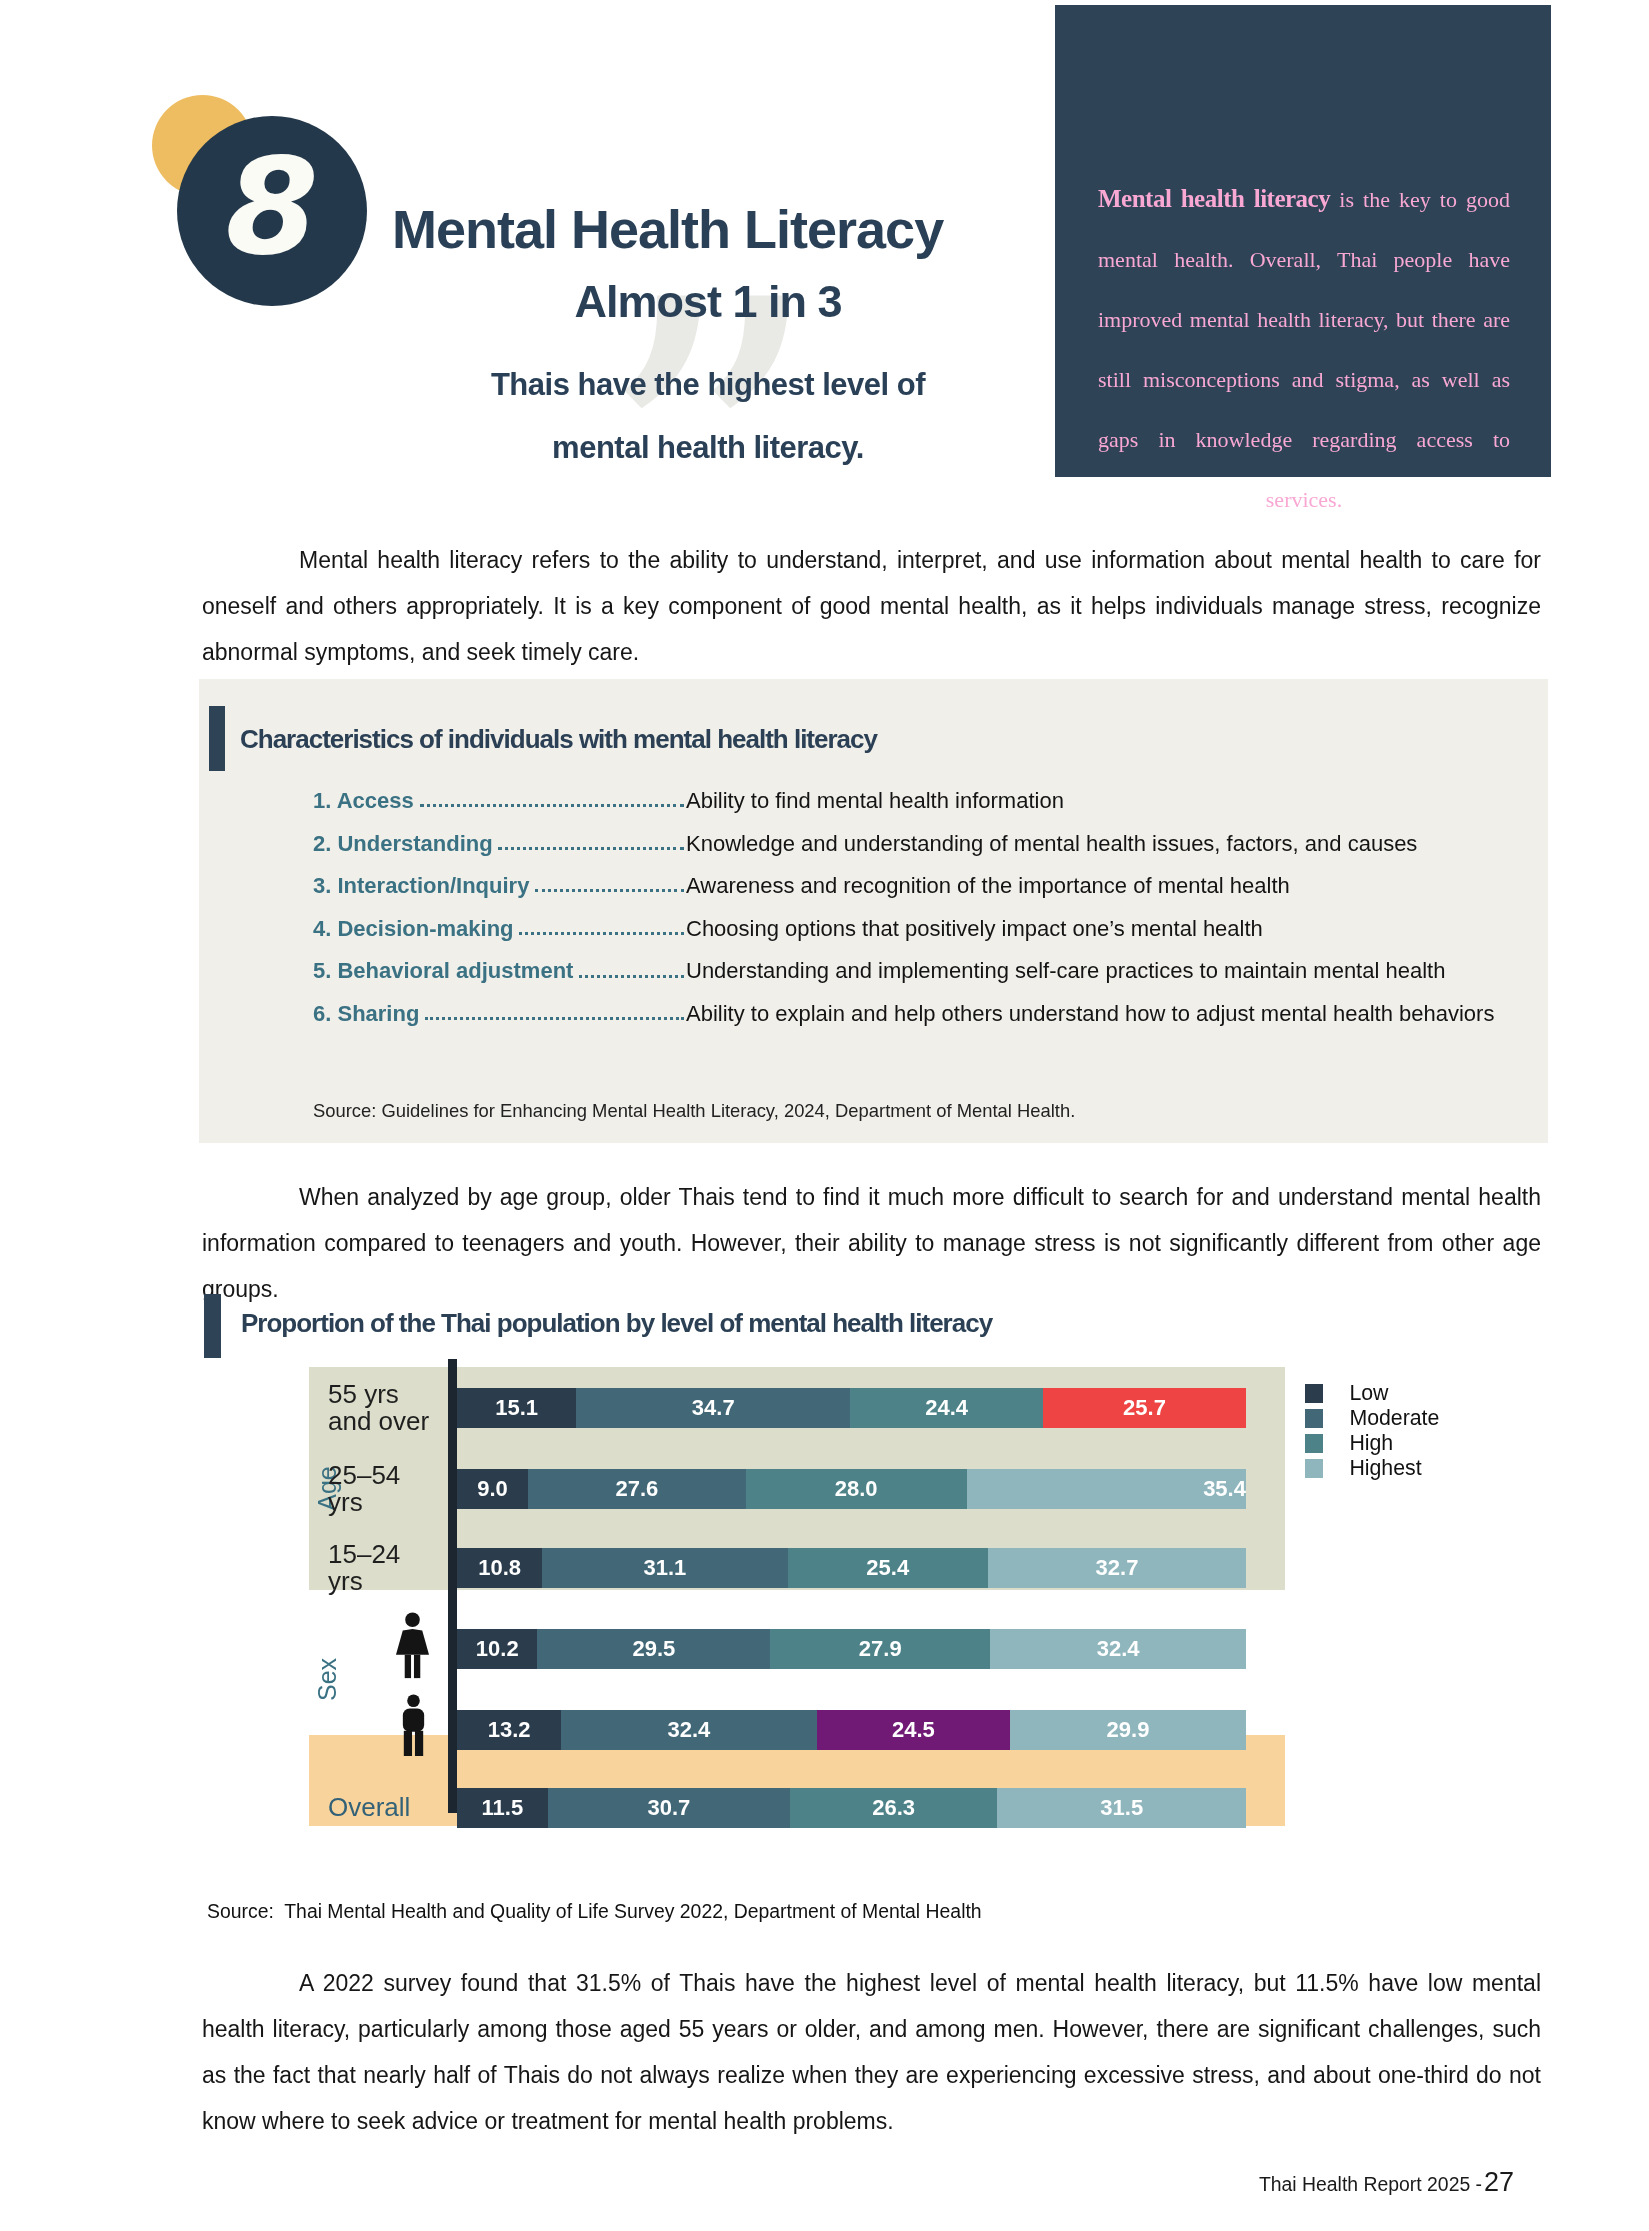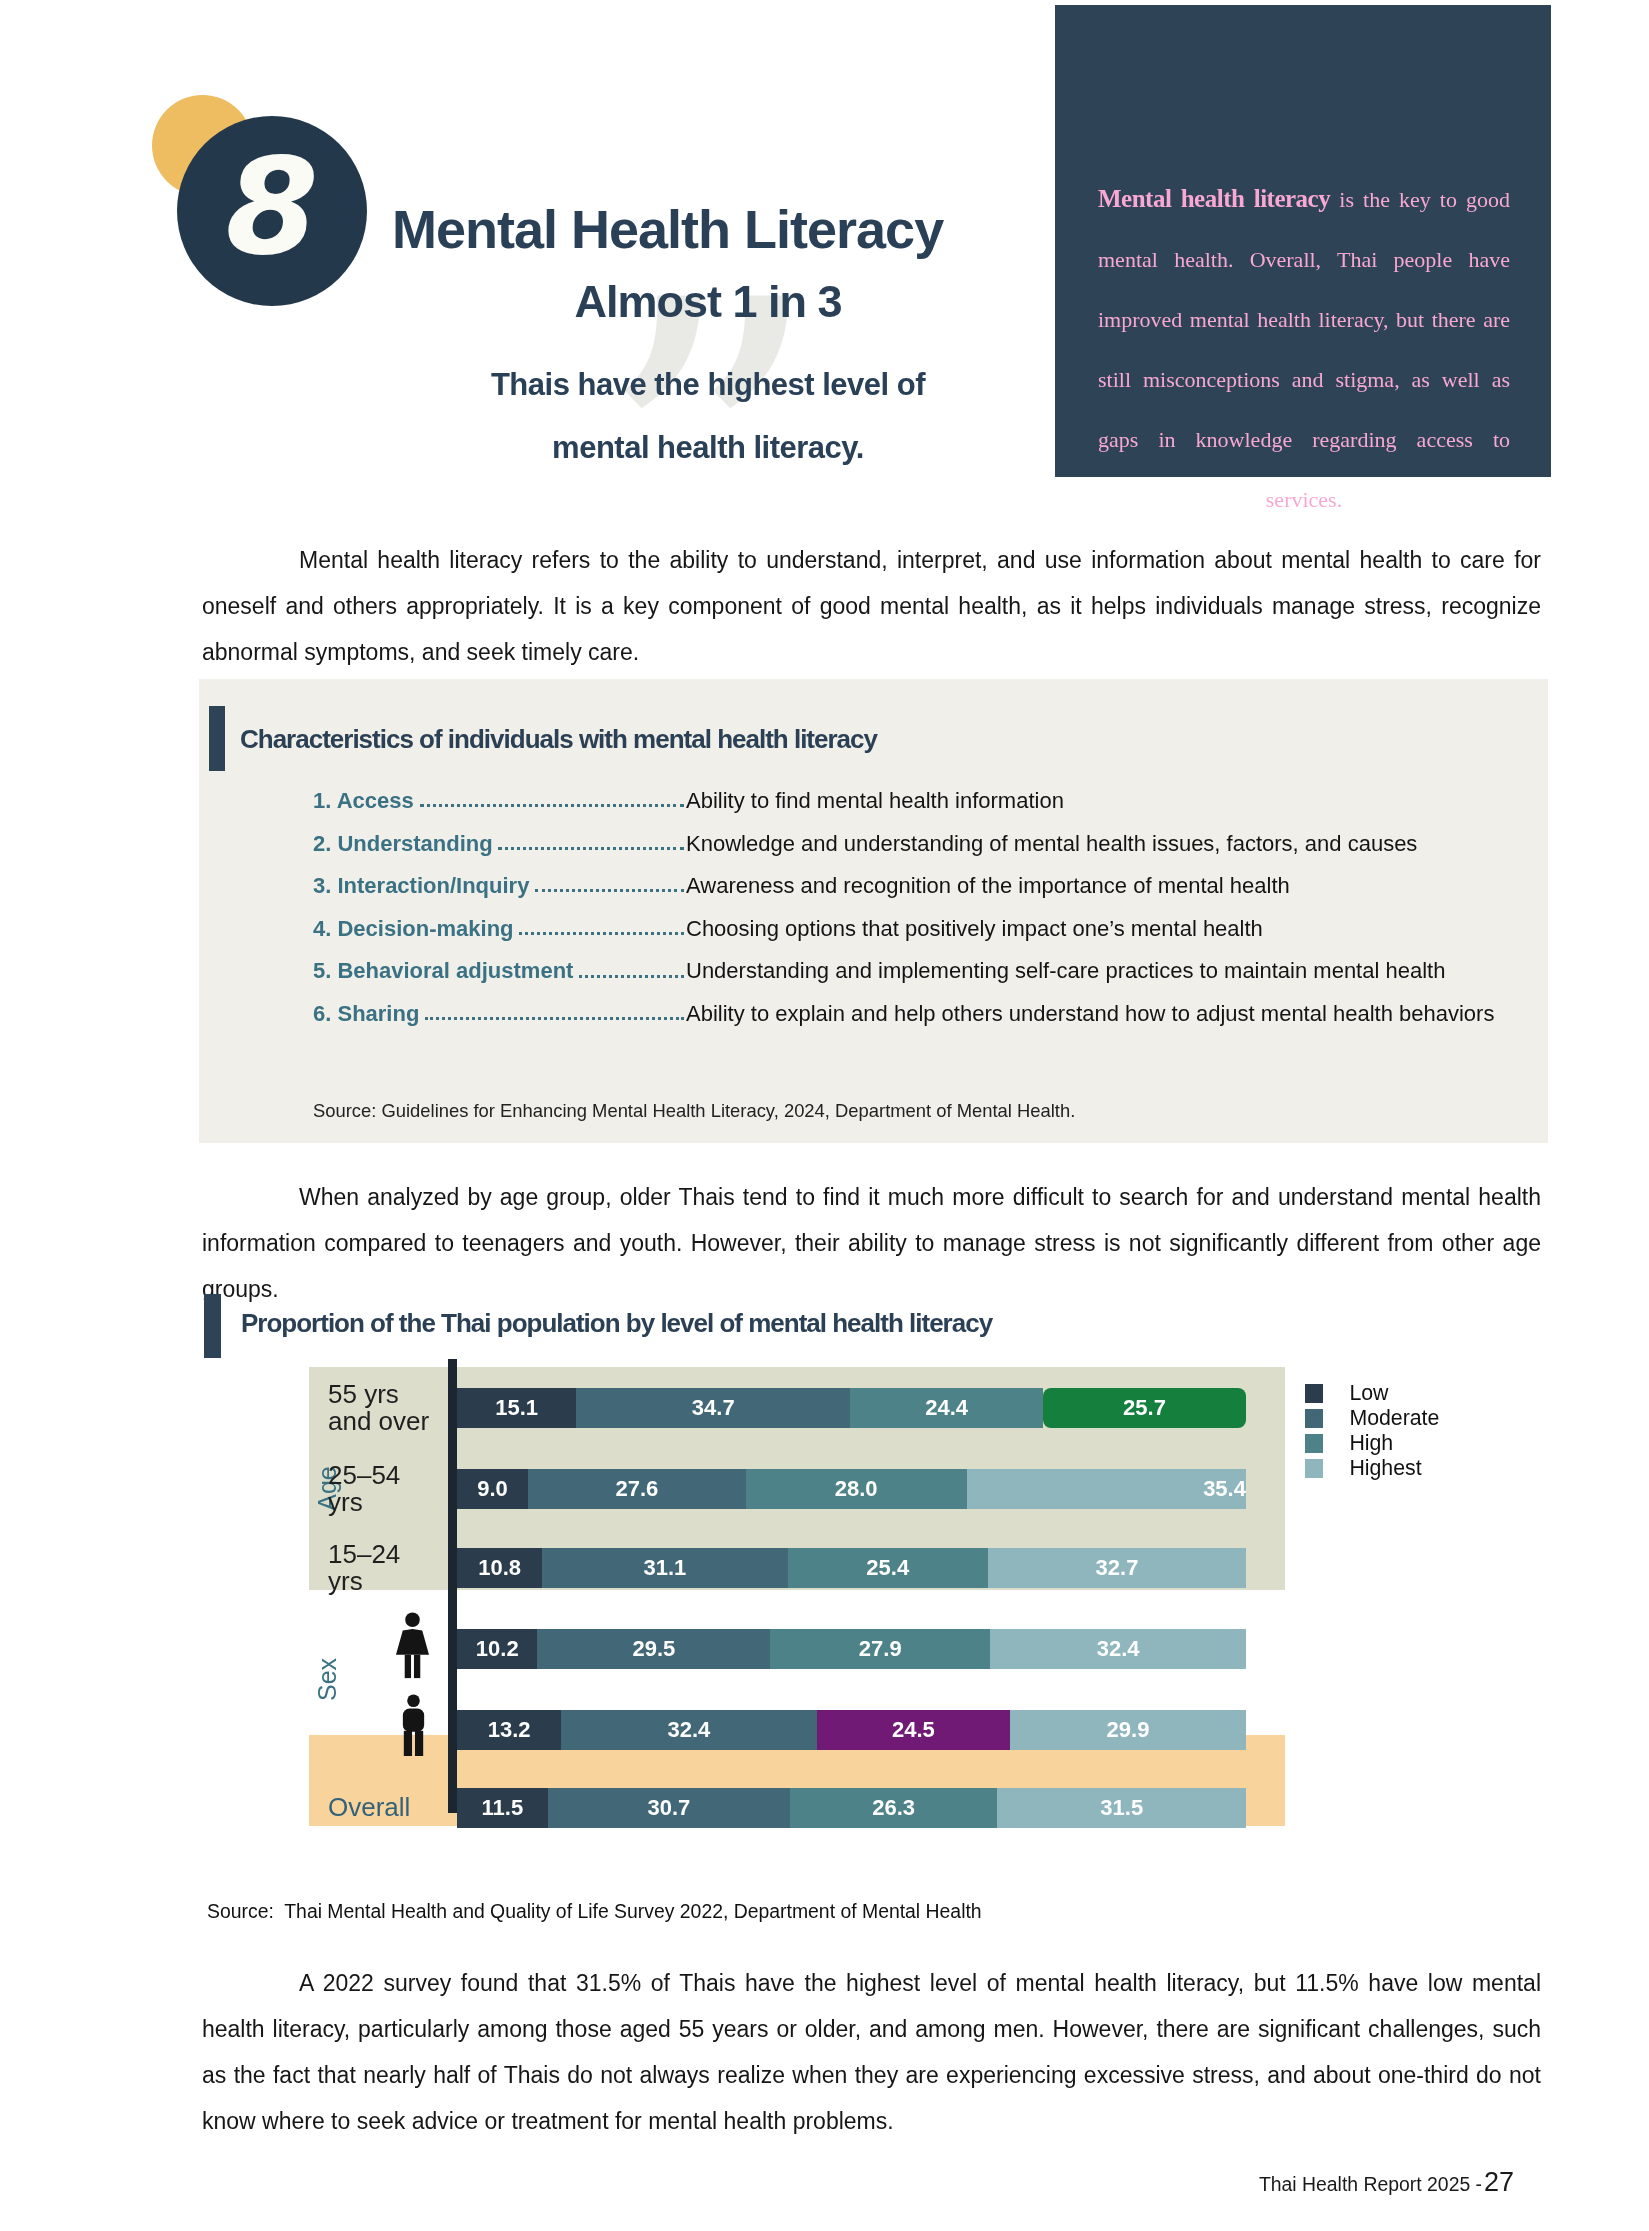--- a/index.html
+++ b/index.html
@@ -192,21 +192,21 @@
         <div class="bar" style="top: 34px;">
           <div class="bar-seg" style="width: 15.1151%; background: rgb(43, 61, 76);">
             <span class="bar-val">15.1</span>
           </div>
           <div class="bar-seg" style="width: 34.7347%; background: rgb(66, 104, 119);">
             <span class="bar-val">34.7</span>
           </div>
           <div class="bar-seg" style="width: 24.4244%; background: rgb(77, 131, 136);">
             <span class="bar-val">24.4</span>
           </div>
-          <div class="bar-seg" style="width: 25.7257%; background: #15803d; border-radius: 8px;">
+          <div class="bar-seg" style="width: 25.7257%; background: #ef4444;">
             <span class="bar-val">25.7</span>
           </div>
         </div>
         <div class="row-label" style="top: 105px;">25–54 yrs</div>
         <div class="bar" style="top: 115px;">
           <div class="bar-seg" style="width: 9%; background: rgb(43, 61, 76);">
             <span class="bar-val">9.0</span>
           </div>
           <div class="bar-seg" style="width: 27.6%; background: rgb(66, 104, 119);">
             <span class="bar-val">27.6</span>

